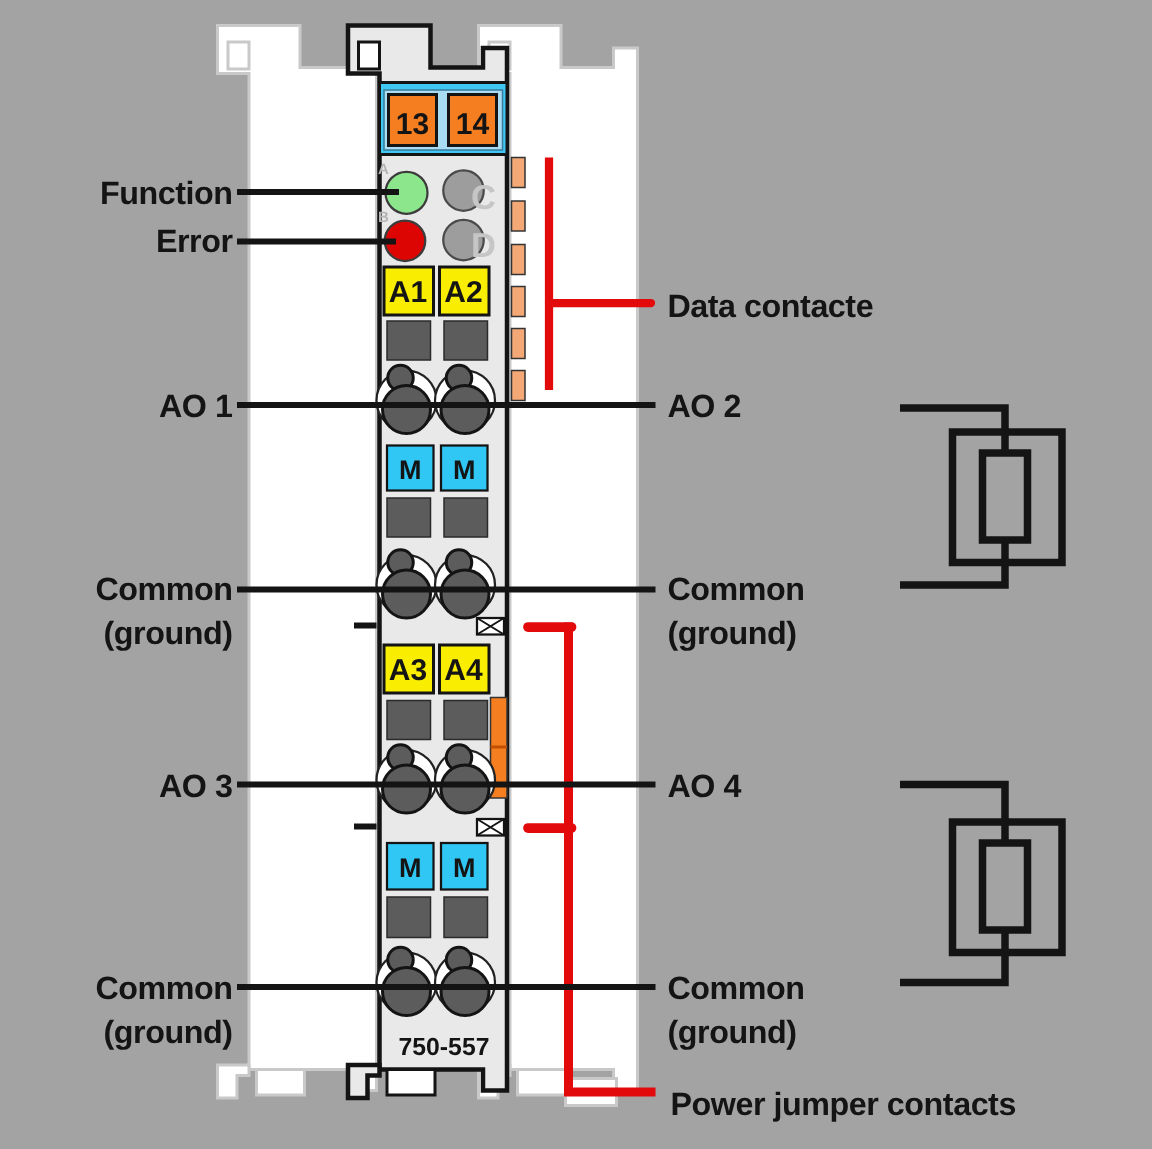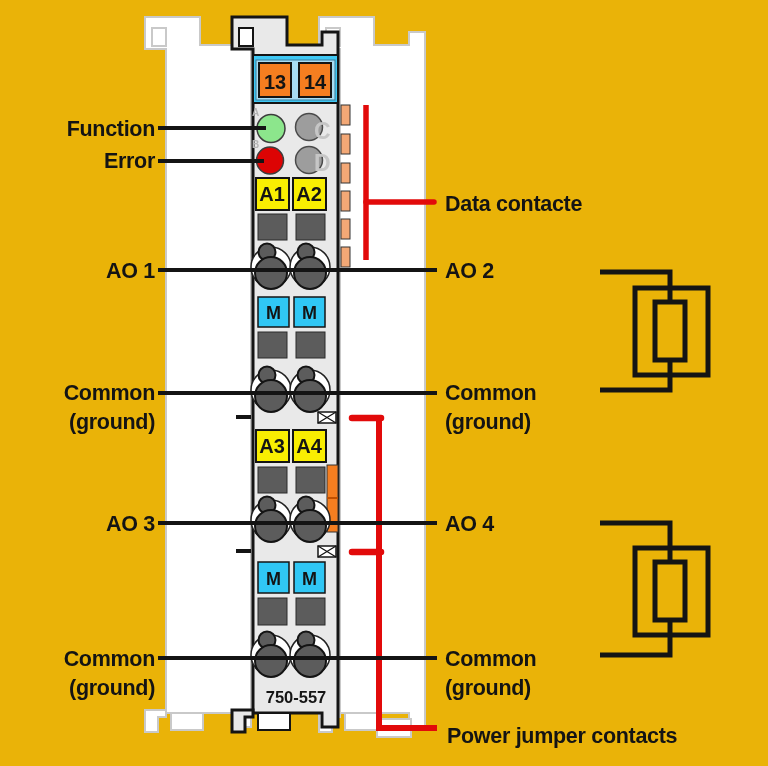--- a/index.html
+++ b/index.html
@@ -1,16 +1,16 @@
 <!DOCTYPE html>
 <html><head>
 <meta charset="utf-8">
 <style>
   html,body{margin:0;padding:0;background:#fff;}
-  .stage{width:768px;height:766px;position:relative;background:#eab308;overflow:hidden;text-align:center;}
+  .stage{width:768px;height:766px;position:relative;background:#a3a3a3;overflow:hidden;text-align:center;}
   svg{display:block;}
   text{font-family:"Liberation Sans",sans-serif;font-weight:bold;fill:#141414;}
   .lbl{font-size:21.5px;letter-spacing:-0.3px;}
   .lbl-left{text-anchor:end;}
   .lbl-right{text-anchor:start;}
   .clamp-txt{font-size:20px;text-anchor:middle;}
   .m-txt{font-size:18px;text-anchor:middle;}
   .pn-txt{font-size:16.5px;text-anchor:middle;}
   .led-letter-small{font-size:10px;fill:#b5b5b5;}
   .led-letter-big{font-size:23px;fill:#c6c6c6;}

